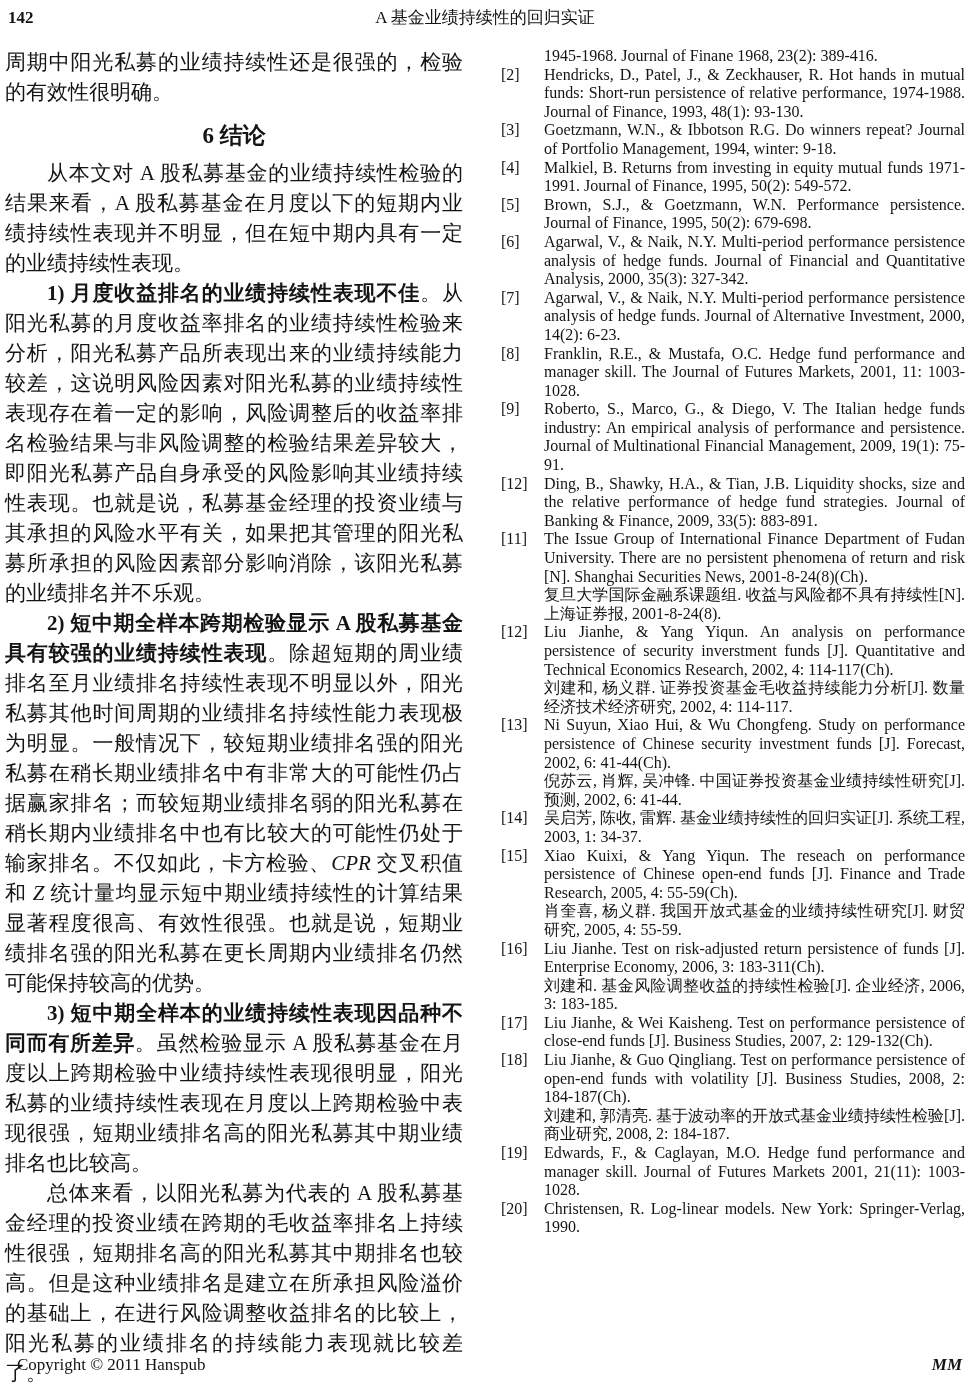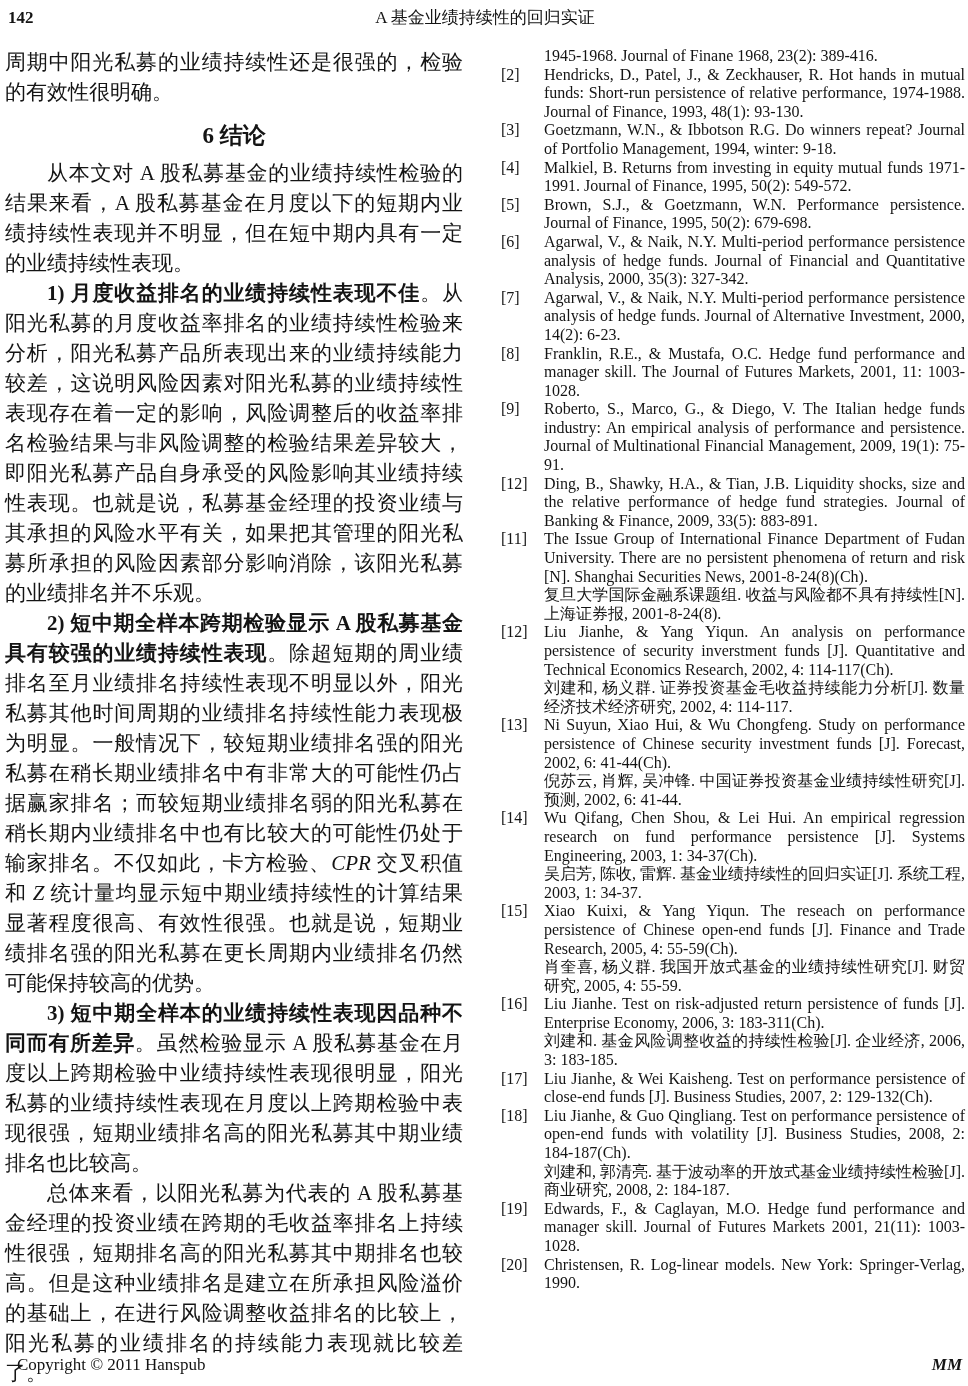--- a/index.html
+++ b/index.html
@@ -177,21 +177,20 @@
     <span class="ref-num">[13]</span>
     <div class="ref-body">
       <div class="ref-en">Ni Suyun, Xiao Hui, &amp; Wu Chongfeng. Study on performance persistence of Chinese security investment funds [J]. Forecast, 2002, 6: 41-44(Ch).</div>
       <div class="ref-zh">倪苏云, 肖辉, 吴冲锋. 中国证券投资基金业绩持续性研究[J]. 预测, 2002, 6: 41-44.</div>
     </div>
   </div>
 
   <div class="ref-row">
     <span class="ref-num">[14]</span>
     <div class="ref-body">
-      <div class="ref-en">Wu Qifang, Chen Shou, &amp; Lei Hui. An empirical regression research on fund performance persistence [J]. Systems Engineering, 2003, 1: 34-37(Ch).</div>
       <div class="ref-zh">吴启芳, 陈收, 雷辉. 基金业绩持续性的回归实证[J]. 系统工程, 2003, 1: 34-37.</div>
     </div>
   </div>
 
   <div class="ref-row">
     <span class="ref-num">[15]</span>
     <div class="ref-body">
       <div class="ref-en">Xiao Kuixi, &amp; Yang Yiqun. The reseach on performance persistence of Chinese open-end funds [J]. Finance and Trade Research, 2005, 4: 55-59(Ch).</div>
       <div class="ref-zh">肖奎喜, 杨义群. 我国开放式基金的业绩持续性研究[J]. 财贸研究, 2005, 4: 55-59.</div>
     </div>

